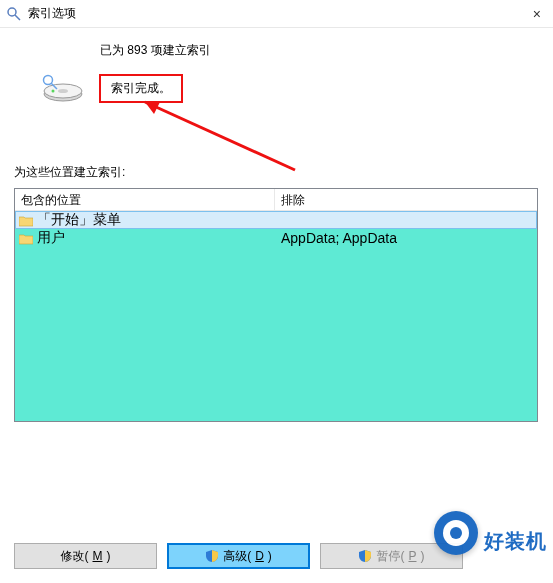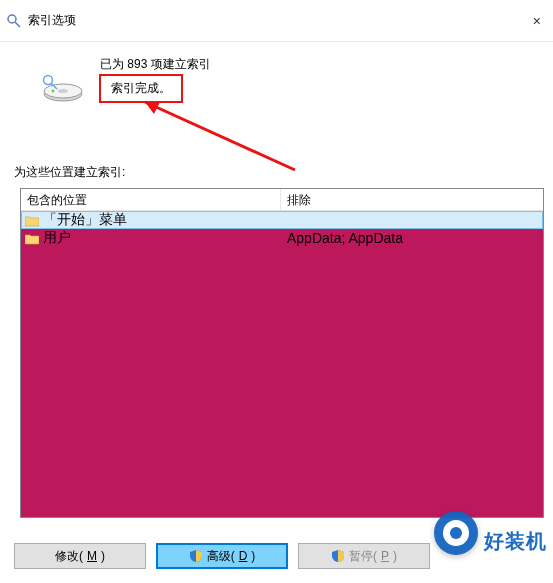--- a/index.html
+++ b/index.html
@@ -8,21 +8,21 @@
     width: 553px;
     height: 583px;
     font-family: "Microsoft YaHei", "Segoe UI", Tahoma, sans-serif;
     font-size: 12px;
     background: #ffffff;
     color: #000;
     position: relative;
     overflow: hidden;
   }
   .titlebar {
-    height: 42px;
+    height: 28px;
     display: flex;
     align-items: center;
     padding: 0 6px;
     border-bottom: 1px solid #e8e8e8;
   }
   .titlebar .icon {
     width: 16px; height: 16px; margin-right: 6px;
     display:flex;align-items:center;justify-content:center;
   }
   .title-text { font-size: 12px; }
@@ -53,26 +53,26 @@
     pointer-events:none;
   }
   .label-index-loc {
     position: absolute;
     left: 14px;
     top: 164px;
     font-size: 12px;
   }
   .table-wrap {
     position: absolute;
-    left: 20px;
+    left: 14px;
     top: 188px;
     width: 524px;
-    height: 330px;
+    height: 234px;
     border: 1px solid #828790;
-    background: #be185d;
+    background: #5eead4;
   }
   .table-head {
     display: flex;
     height: 22px;
     background: #fff;
     border-bottom: 1px solid #e8e8e8;
   }
   .th {
     padding: 3px 6px;
     font-size: 12px;
@@ -99,21 +99,21 @@
     display:inline-block;
   }
   .button-row {
     position: absolute;
     left: 14px;
     bottom: 14px;
     display: flex;
     gap: 10px;
   }
   .btn {
-    width: 132px;
+    width: 143px;
     height: 26px;
     background: #e1e1e1;
     border: 1px solid #adadad;
     font-size: 12px;
     display: flex;
     align-items: center;
     justify-content: center;
     gap: 4px;
     cursor: pointer;
     color:#000;

